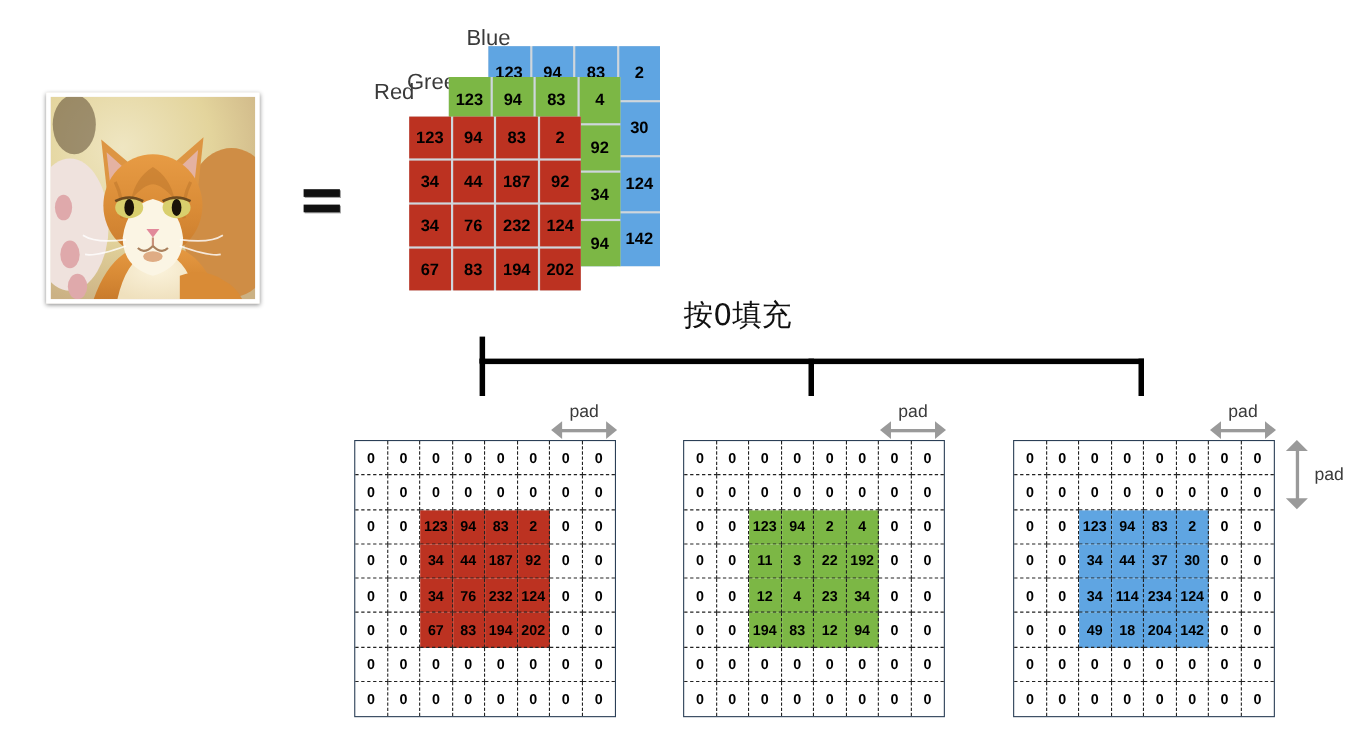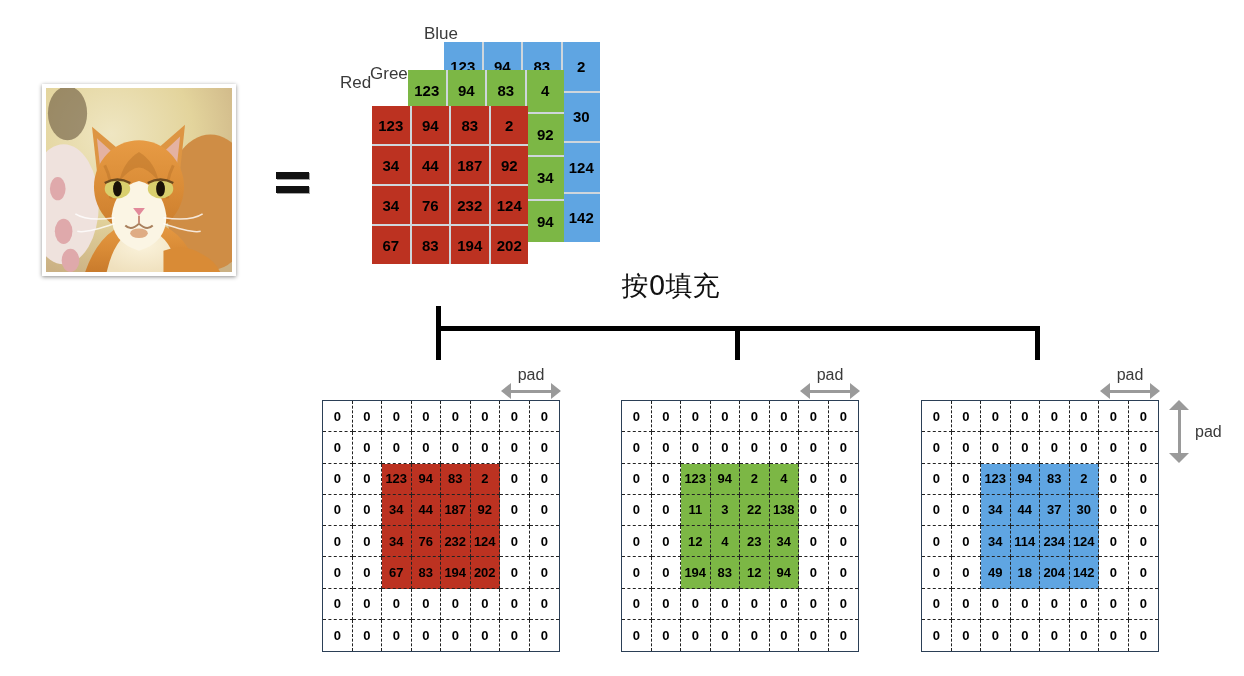--- a/index.html
+++ b/index.html
@@ -52,21 +52,21 @@
   #chan-blue .cell{background:#5fa5e2;}
   #chan-green{left:72px;top:58px;width:156px;height:172px;background:#cfd6dc;}
   #chan-green .cell{background:#7cb745;}
   #chan-red{left:36px;top:94px;width:156px;height:158px;background:#cfd6dc;}
   #chan-red .cell{background:#bc3221;}
   #chan-blue{z-index:1;}
   #chan-green{z-index:2;}
   #chan-red{z-index:3;}
 
   .chan-label{
-    position:absolute;font-size:17px;color:#3a3a3a;white-space:nowrap;
+    position:absolute;font-size:20px;color:#3a3a3a;white-space:nowrap;
   }
   #label-blue{left:88px;top:12px;}
   #label-green{left:34px;top:52px;}
   #label-red{left:4px;top:61px;}
 
   
   #pad-caption{
     left:0;top:268px;width:1217px;text-align:center;
     font-size:27px;color:#111;
     font-family:"DejaVu Sans","Liberation Sans",sans-serif;
@@ -376,21 +376,21 @@
       <div class="pcell v-green">94</div>
       <div class="pcell v-green">2</div>
       <div class="pcell v-green">4</div>
       <div class="pcell">0</div>
       <div class="pcell">0</div>
       <div class="pcell">0</div>
       <div class="pcell">0</div>
       <div class="pcell v-green">11</div>
       <div class="pcell v-green">3</div>
       <div class="pcell v-green">22</div>
-      <div class="pcell v-green">138</div>
+      <div class="pcell v-green">192</div>
       <div class="pcell">0</div>
       <div class="pcell">0</div>
       <div class="pcell">0</div>
       <div class="pcell">0</div>
       <div class="pcell v-green">12</div>
       <div class="pcell v-green">4</div>
       <div class="pcell v-green">23</div>
       <div class="pcell v-green">34</div>
       <div class="pcell">0</div>
       <div class="pcell">0</div>

